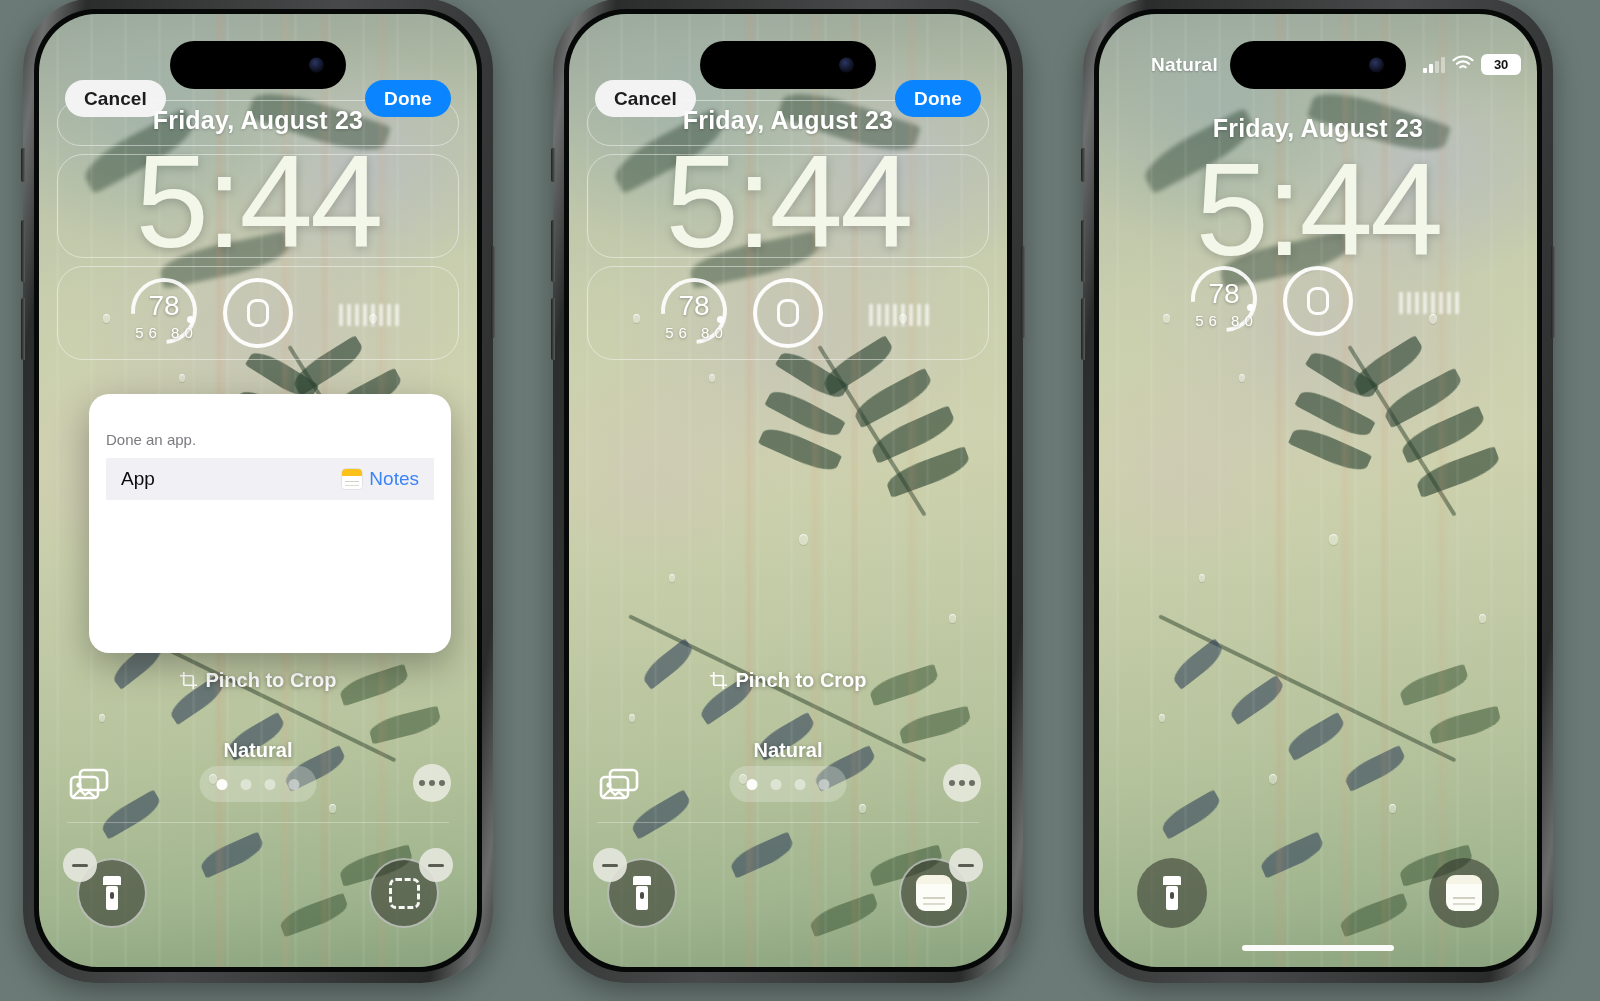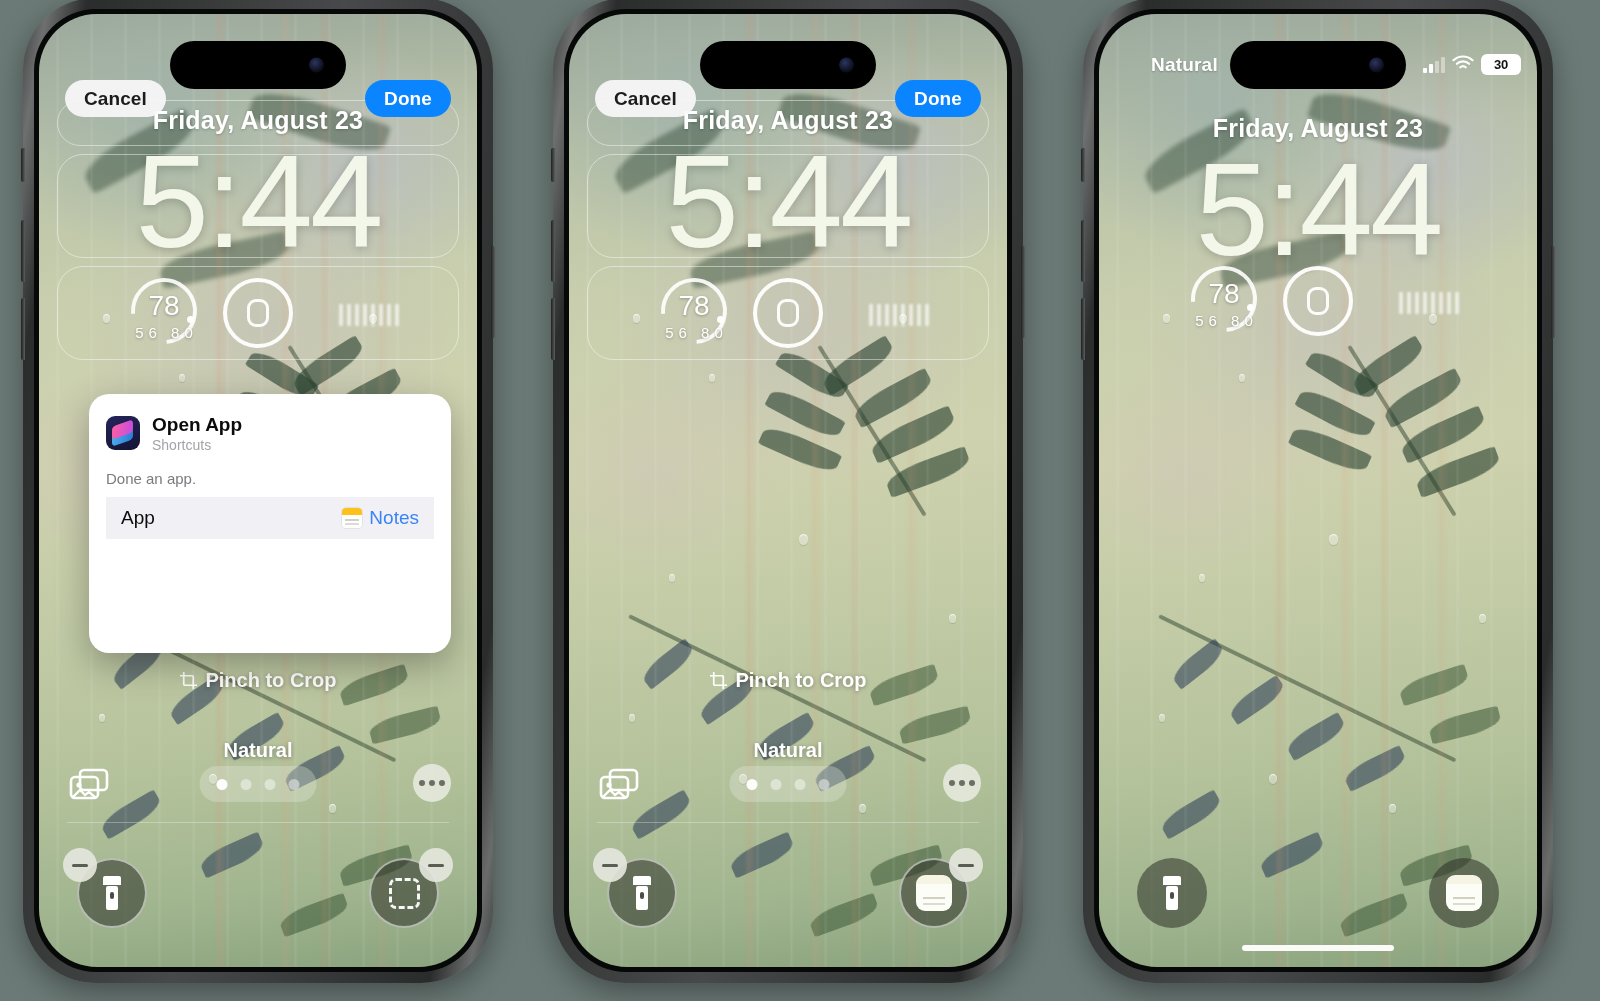--- a/index.html
+++ b/index.html
@@ -374,30 +374,20 @@
             </div>
             <div class="minus l"></div>
             <div class="act edit right">
               <div class="placeholder-sq"></div>
             </div>
             <div class="minus r"></div>
           </div>
         </div>
 
         <div class="dialog">
-          <div class="dlg-head">
-            <div class="sc-ico">
-              <span class="s2"></span>
-                <span class="s1"></span>
-            </div>
-            <div>
-              <div class="dlg-title">Open App</div>
-              <div class="dlg-sub">Shortcuts</div>
-            </div>
-          </div>
           <div class="dlg-desc">Done an app.</div>
           <div class="dlg-row">
             <span class="lbl">App</span>
             <span class="val">
               <span class="n-ico"></span>
               <span>Notes</span>
             </span>
           </div>
         </div>
 

